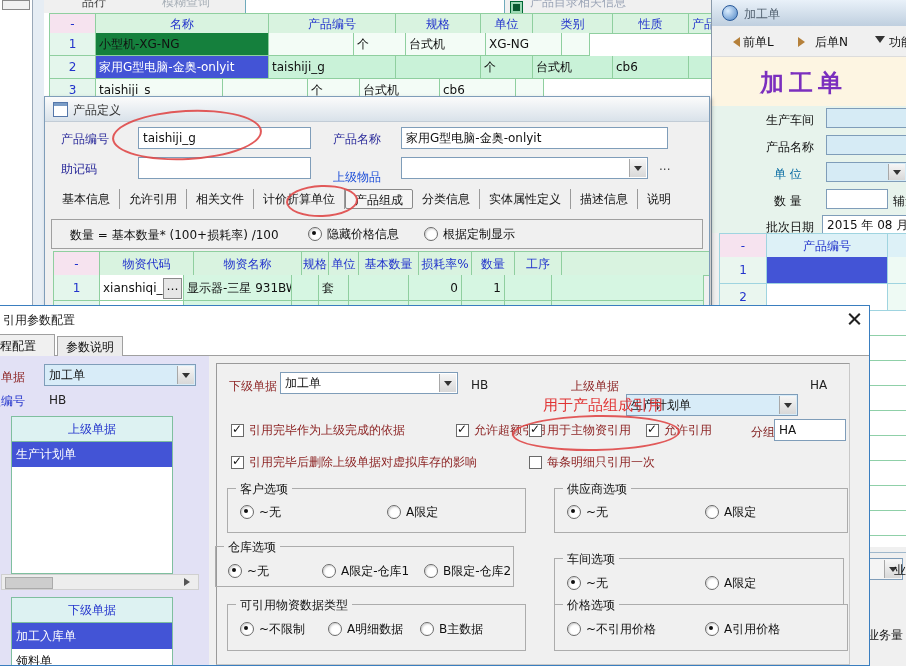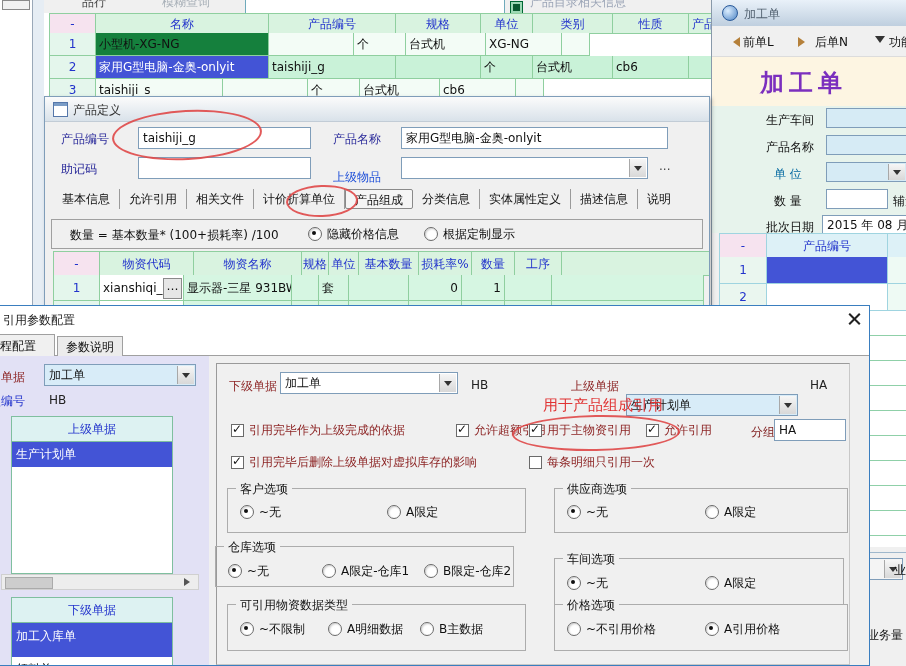--- a/index.html
+++ b/index.html
@@ -259,21 +259,21 @@
         <div style="height:25px;line-height:25px;padding-left:4px;background:#4354d6;color:#fff">生产计划单</div>
       </div>
 
       <div class="abs" style="left:14px;top:218px;width:198px;height:16px;background:#ededed;border:1px solid #d0d0d0;box-sizing:border-box">
         <span class="abs" style="left:3px;top:2px;width:46px;height:10px;background:#cdcdcd;border:1px solid #aaa"></span>
         <span class="abs" style="right:4px;top:3px;width:0;height:0;border:4px solid transparent;border-left:6px solid #555"></span>
       </div>
 
       <div class="abs" style="left:24px;top:241px;width:162px;height:120px;background:#fff;border:1px solid #7fbf9f;box-sizing:border-box">
         <div style="height:24px;line-height:24px;text-align:center;background:#ddf2f2;border-bottom:1px solid #7fbf9f;color:#2233cc">下级单据</div>
-        <div style="height:34px;line-height:26px;padding-left:4px;background:#4354d6;color:#fff">加工入库单</div>
+        <div style="height:26px;line-height:26px;padding-left:4px;background:#4354d6;color:#fff">加工入库单</div>
         <div style="height:24px;line-height:24px;padding-left:4px;border-bottom:1px solid #ccc">领料单</div>
       </div>
     </div>
 
     <div class="abs" style="left:229px;top:57px;width:634px;height:302px;border:1px solid #9a9a9a;border-right-color:#c8c8c8;border-bottom-color:#c8c8c8;box-sizing:border-box"></div>
 
     <span class="abs txt" style="left:242px;top:72px;color:#8a1f1f">下级单据</span>
     <div class="abs sunken combo" style="left:293px;top:66px;width:178px;height:22px;padding:0">
         <span class="val">加工单</span>
         <span class="arr"></span>

